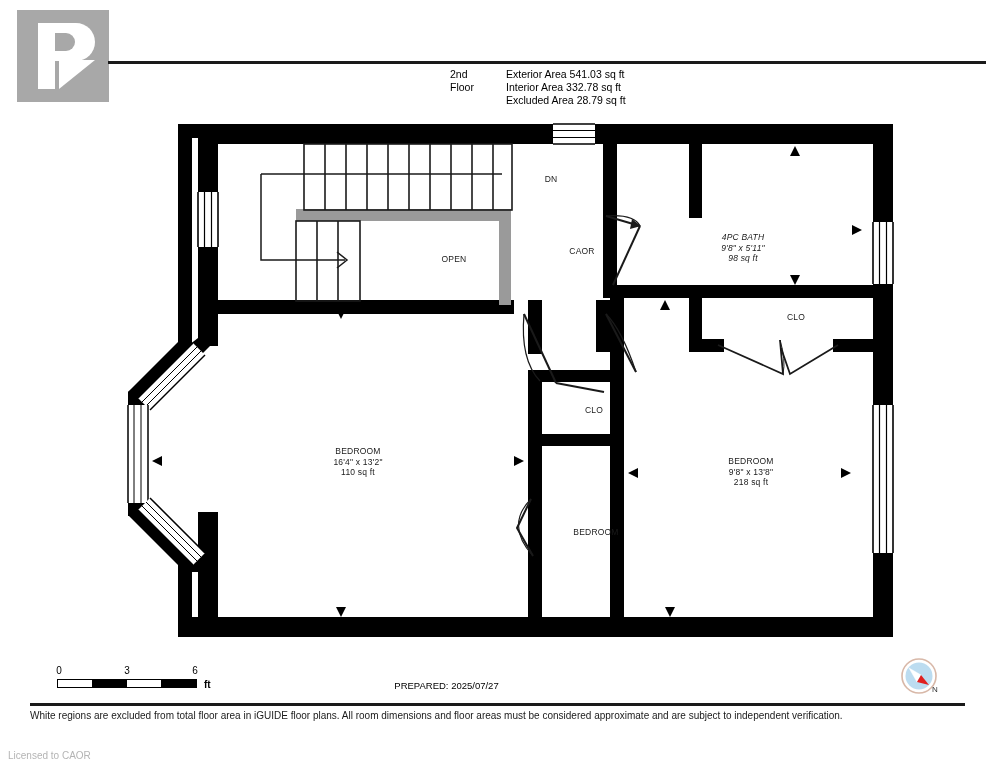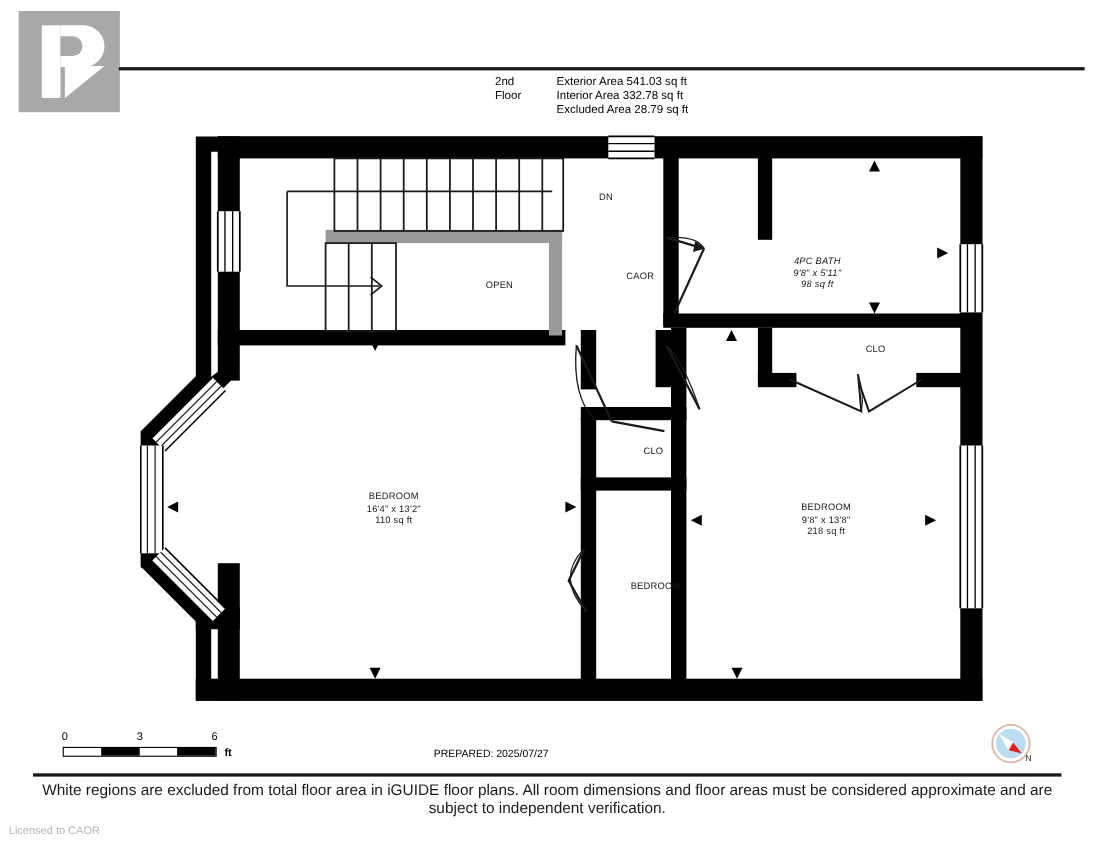--- a/index.html
+++ b/index.html
@@ -180,22 +180,22 @@
     position: absolute;
     left: 30px; top: 703px;
     width: 935px; height: 2.5px;
     background: #1a1a1a;
   }
 
   #disclaimer-text {
     position: absolute;
     left: 30px; top: 710px;
     width: 935px;
-    text-align: center;
-    font-size: 14px;
+    text-align: left;
+    font-size: 10px;
     color: #1a1a1a;
   }
 
   #licensed-text {
     position: absolute;
     left: 8px; top: 750px;
     font-size: 10px;
     color: #b4b4b4;
   }
 

